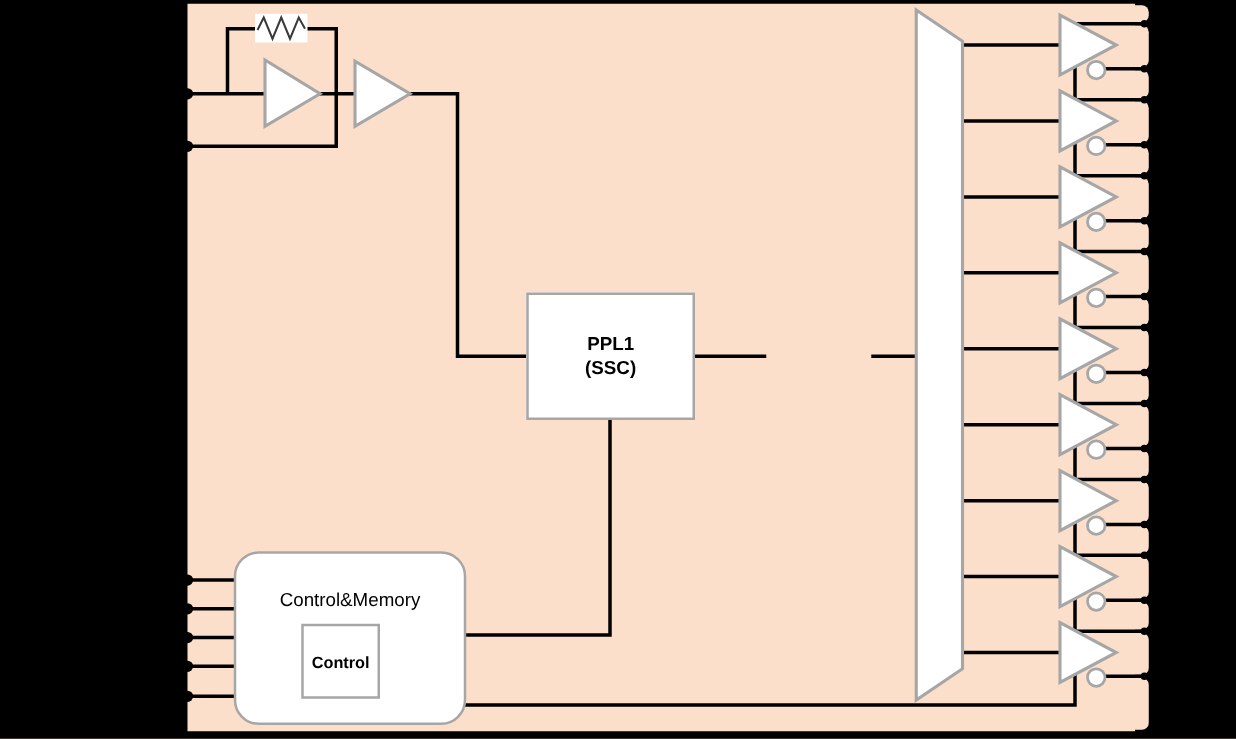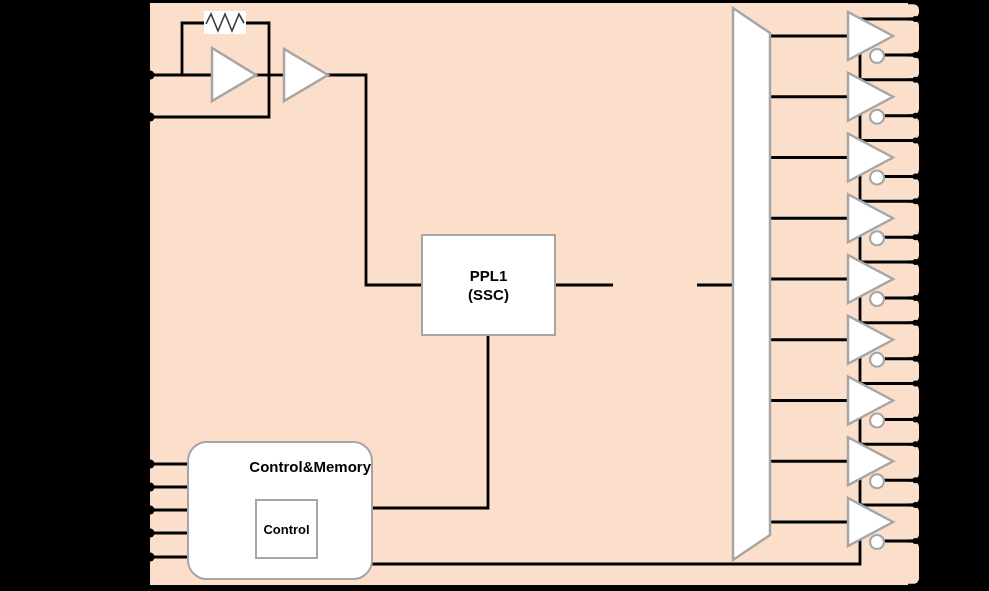--- a/index.html
+++ b/index.html
@@ -25,22 +25,22 @@
   .rzig{stroke:#3a3a3a;stroke-width:1.6;fill:none;}
   .blk{
     position:absolute;background:var(--block-fill);
     border:2.5px solid var(--block-border);box-sizing:border-box;
     display:flex;align-items:center;justify-content:center;
     font-weight:bold;
   }
   .blk-ppl1{left:421px;top:234px;width:135px;height:102px;flex-direction:column;font-size:15px;line-height:19px;}
   .blk-divider{left:613px;top:263px;width:85px;height:45px;border-radius:9px;font-size:15px;}
   .blk-cm{left:187px;top:441px;width:186px;height:139px;border-radius:20px;display:block;}
-  .cm-title{margin-top:15px;text-align:right;font-size:15px;font-weight:bold;}
-  .cm-inner{position:absolute;left:46px;top:56px;display:flex;padding-left:20px;}
+  .cm-title{margin-top:29px;text-align:center;font-size:15px;font-weight:normal;}
+  .cm-inner{position:absolute;left:32px;top:56px;display:flex;padding-left:20px;}
   .cm-box{
     width:63px;height:60px;border:2px solid var(--block-border);box-sizing:border-box;
     display:flex;align-items:center;justify-content:center;font-size:13px;font-weight:bold;
     background:var(--block-fill);
   }
   .cm-box.ram{width:46px;border-left:none;}
 </style>
 </head>
 <body>
 

